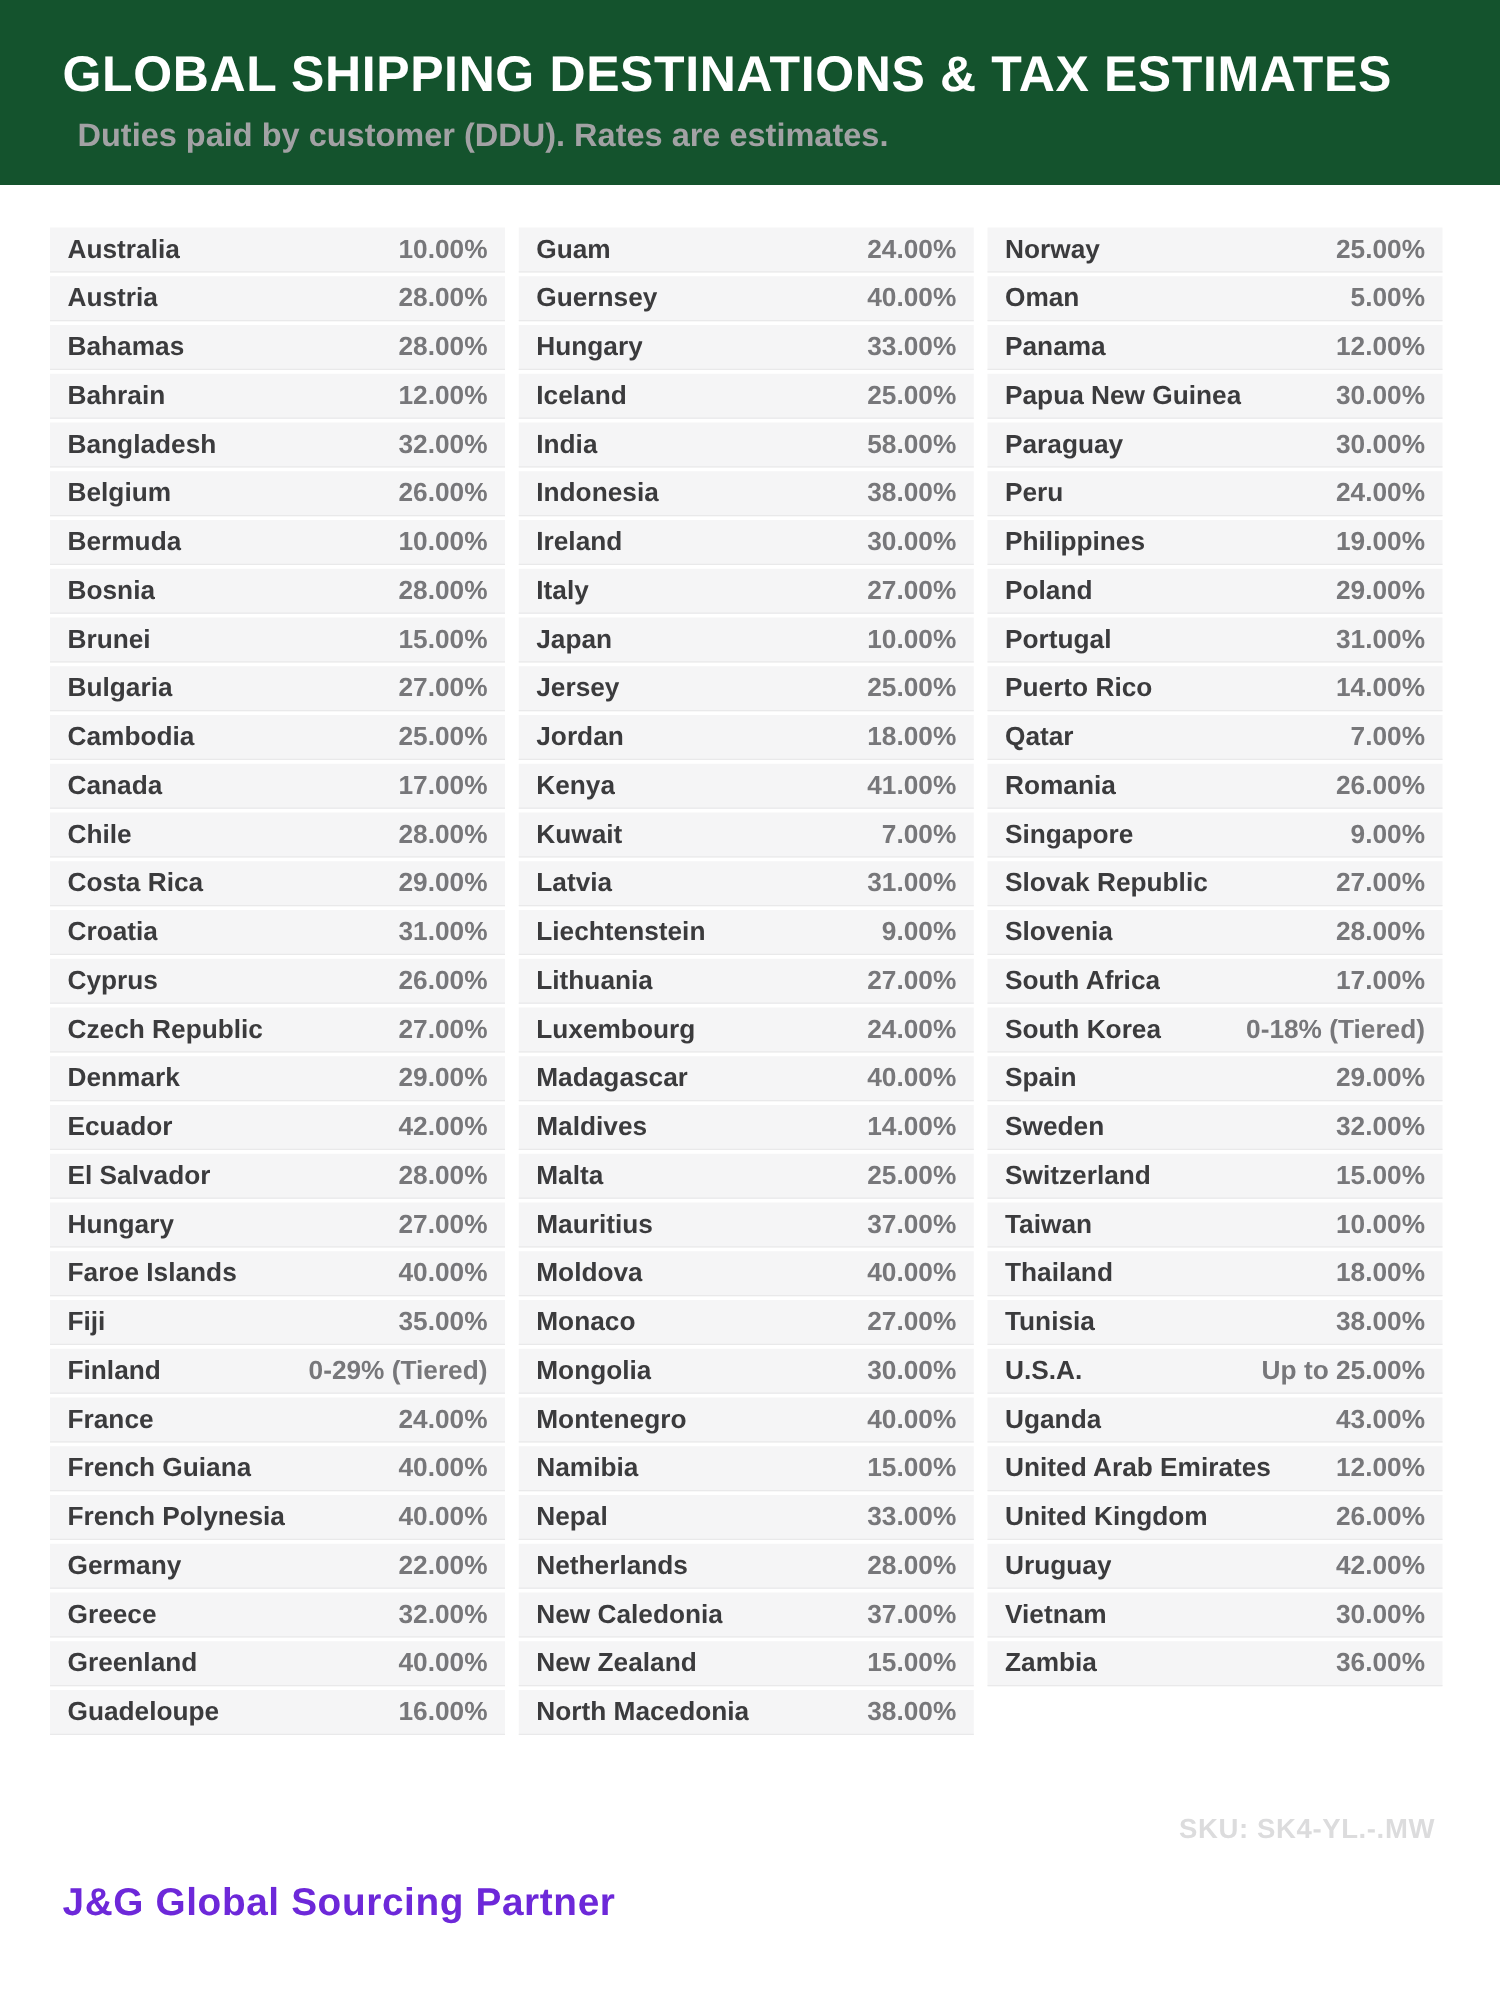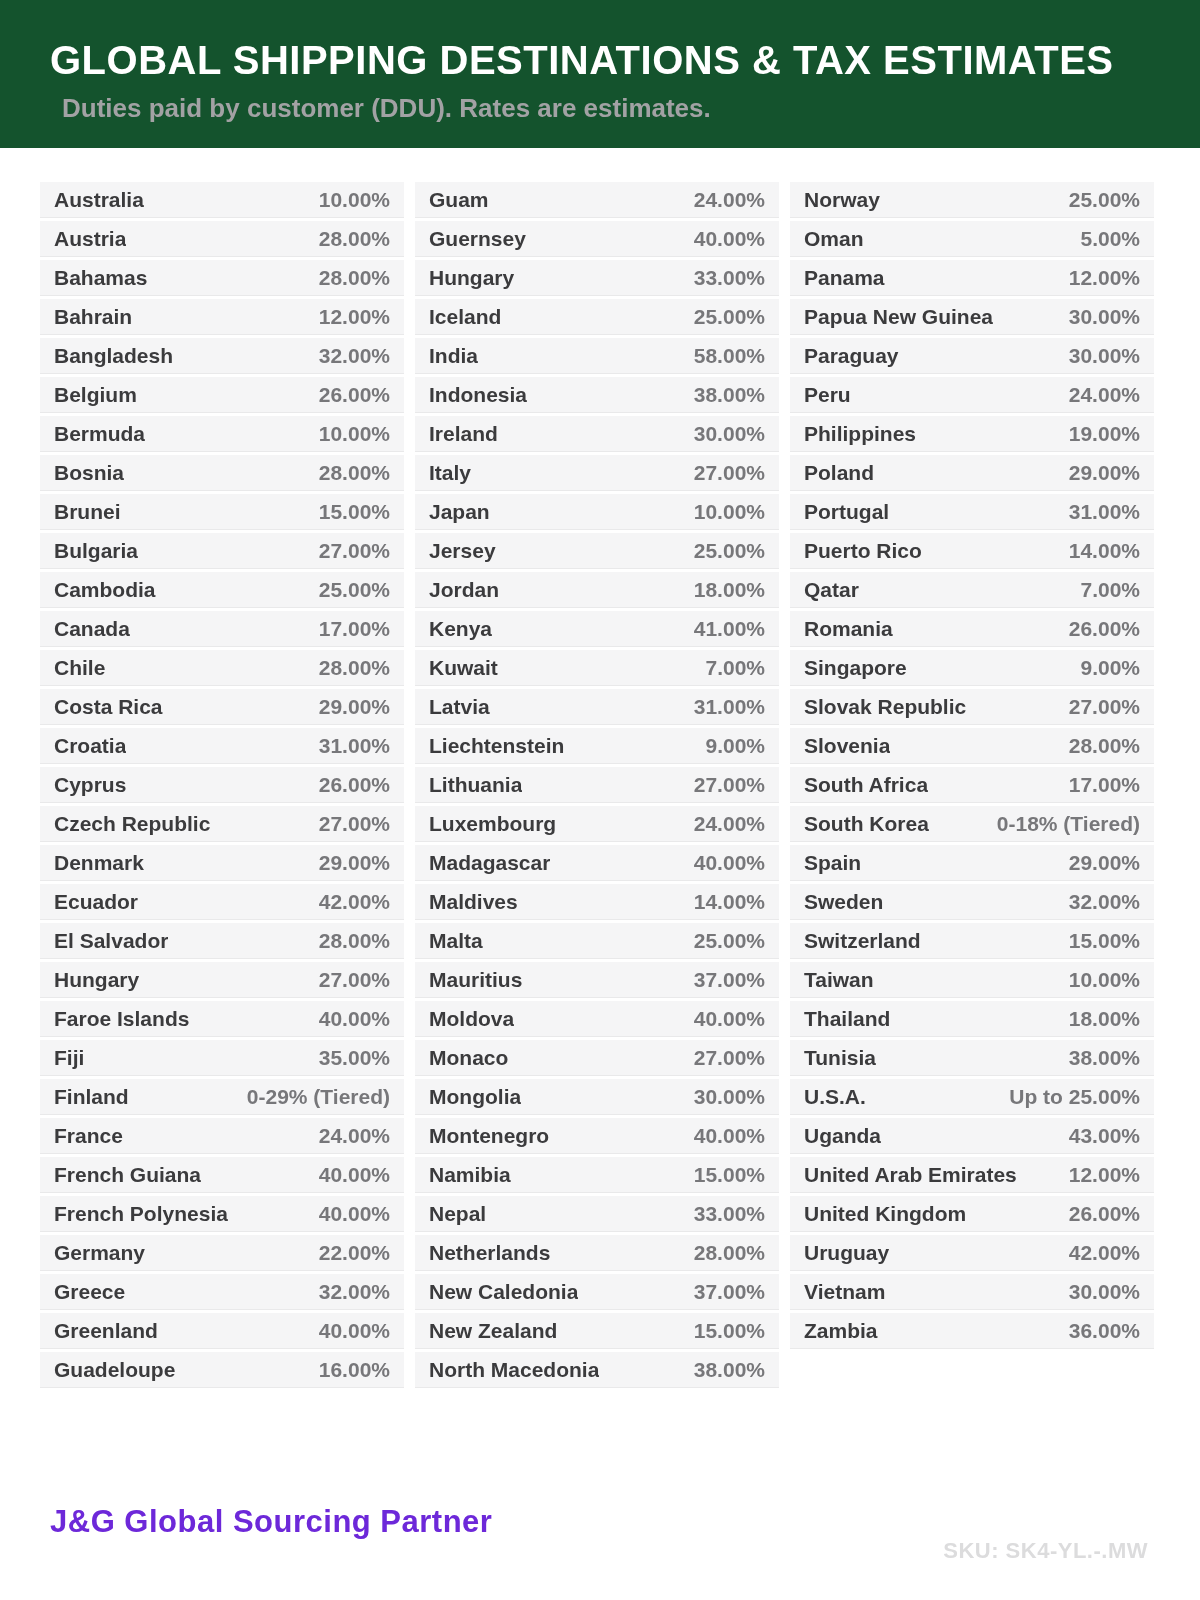--- a/index.html
+++ b/index.html
@@ -68,21 +68,21 @@
     left: 50px;
     top: 1504px;
     font-size: 31px;
     font-weight: 700;
     color: #6d28d9;
     letter-spacing: 0.5px;
   }
   .footer-sku {
     position: absolute;
     right: 52px;
-    top: 1538px;
+    top: 1450px;
     font-size: 22px;
     font-weight: 700;
     color: #dcdcdd;
     letter-spacing: 0.5px;
   }
 </style>
 </head>
 <body>
 
 <div class="header">

